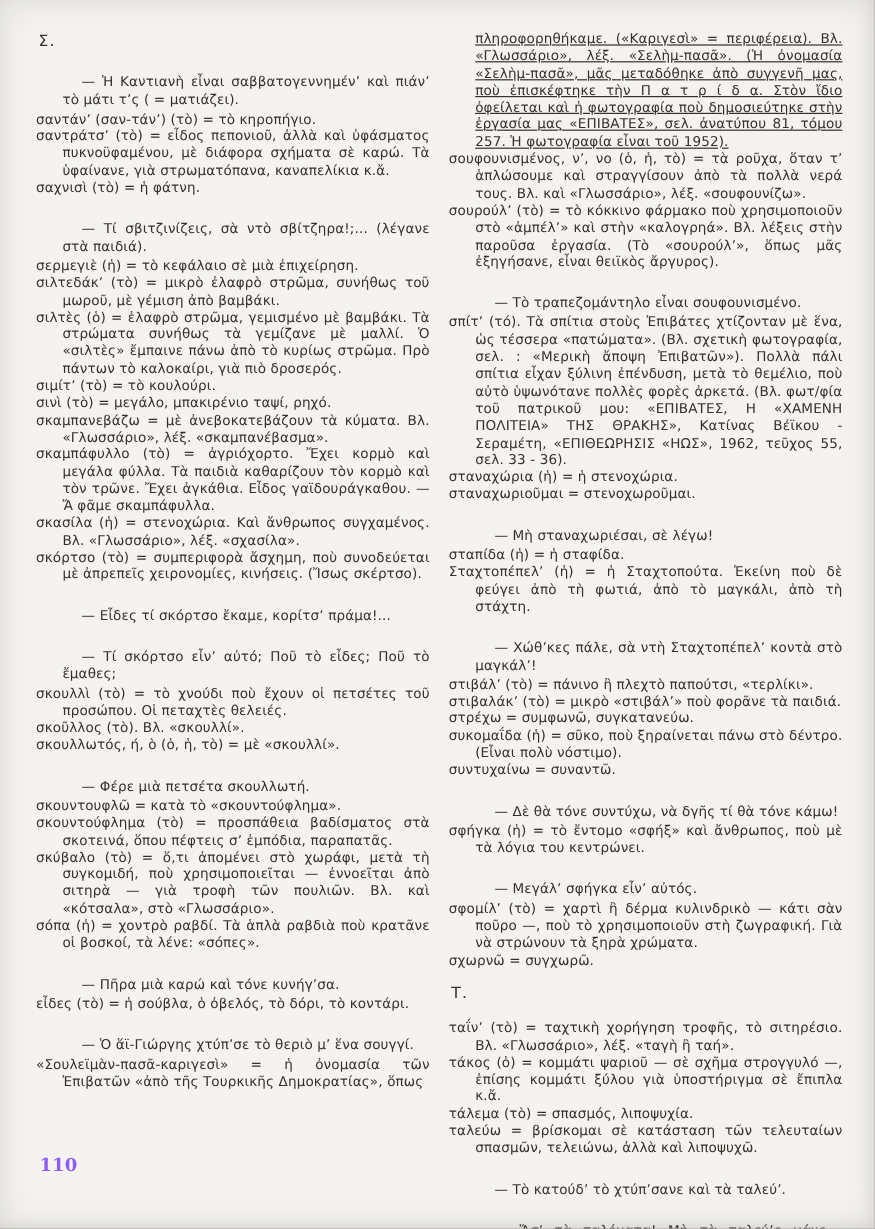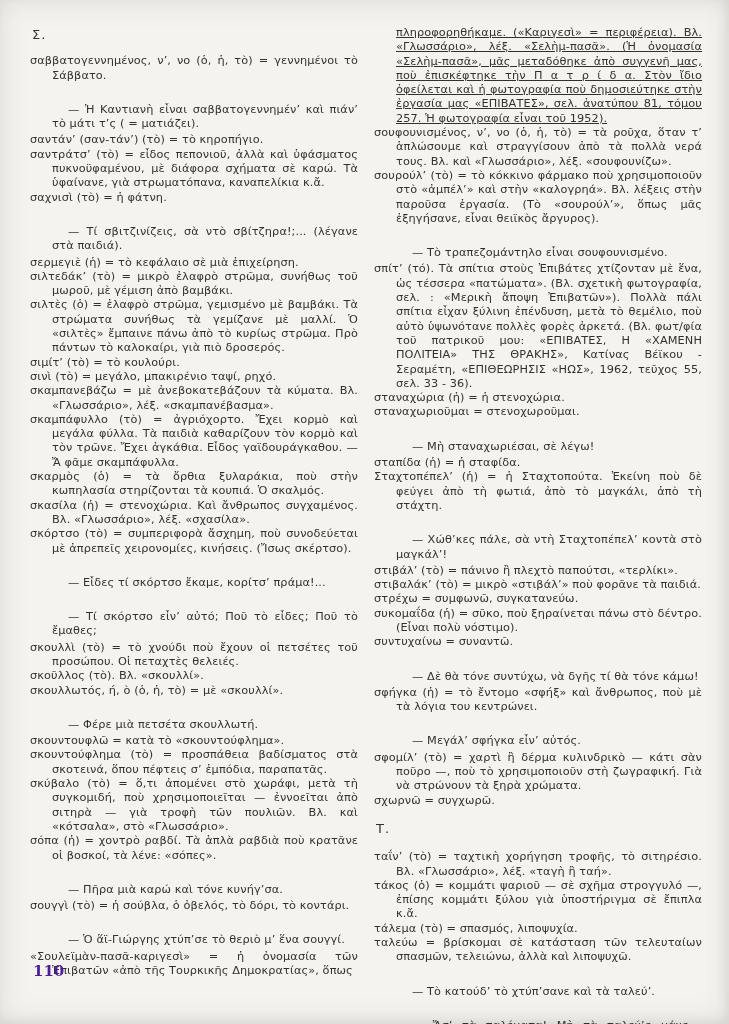--- a/index.html
+++ b/index.html
@@ -55,58 +55,56 @@
     margin-top: 20px;
     margin-bottom: 2px;
   }
   .page-number {
     position: absolute;
     left: 33px;
     top: 962px;
     font-size: 15px;
     font-weight: bold;
     font-family: "DejaVu Serif", "Liberation Serif", serif;
-    color: #4c1d95;
+    color: #8b5cf6;
   }
 </style>
 </head>
 <body>
 
 <div class="scan-page">
   <div class="columns">
     <div class="col">
         <p class="section-letter">Σ.</p>
-        <p class="entry">σαββατογεννημένος, ν’, νο (ὁ, ἡ, τὸ) = γεννημένοι τὸ Σάββατο.</p>
         <p class="example">— Ἡ Καντιανὴ εἶναι σαββατογεννημέν’ καὶ πιάν’ τὸ μάτι τ’ς ( = ματιάζει).</p>
         <p class="entry">σαντάν’ (σαν-τάν’) (τὸ) = τὸ κηροπήγιο.</p>
         <p class="entry">σαντράτσ’ (τὸ) = εἶδος πεπονιοῦ, ἀλλὰ καὶ ὑφάσματος πυκνοϋφαμένου, μὲ διάφορα σχήματα σὲ καρώ. Τὰ ὑφαίνανε, γιὰ στρωματόπανα, καναπελίκια κ.ἄ.</p>
         <p class="entry">σαχνισὶ (τὸ) = ἡ φάτνη.</p>
         <p class="example">— Τί σβιτζινίζεις, σὰ ντὸ σβίτζηρα!;... (λέγανε στὰ παιδιά).</p>
         <p class="entry">σερμεγιὲ (ἡ) = τὸ κεφάλαιο σὲ μιὰ ἐπιχείρηση.</p>
         <p class="entry">σιλτεδάκ’ (τὸ) = μικρὸ ἐλαφρὸ στρῶμα, συνήθως τοῦ μωροῦ, μὲ γέμιση ἀπὸ βαμβάκι.</p>
         <p class="entry">σιλτὲς (ὁ) = ἐλαφρὸ στρῶμα, γεμισμένο μὲ βαμβάκι. Τὰ στρώματα συνήθως τὰ γεμίζανε μὲ μαλλί. Ὁ «σιλτὲς» ἔμπαινε πάνω ἀπὸ τὸ κυρίως στρῶμα. Πρὸ πάντων τὸ καλοκαίρι, γιὰ πιὸ δροσερός.</p>
         <p class="entry">σιμίτ’ (τὸ) = τὸ κουλούρι.</p>
         <p class="entry">σινὶ (τὸ) = μεγάλο, μπακιρένιο ταψί, ρηχό.</p>
         <p class="entry">σκαμπανεβάζω = μὲ ἀνεβοκατεβάζουν τὰ κύματα. Βλ. «Γλωσσάριο», λέξ. «σκαμπανέβασμα».</p>
         <p class="entry">σκαμπάφυλλο (τὸ) = ἀγριόχορτο. Ἔχει κορμὸ καὶ μεγάλα φύλλα. Τὰ παιδιὰ καθαρίζουν τὸν κορμὸ καὶ τὸν τρῶνε. Ἔχει ἀγκάθια. Εἶδος γαϊδουράγκαθου. — Ἄ φᾶμε σκαμπάφυλλα.</p>
-        <p class="entry">σκαρμὸς (ὁ) = τὰ ὄρθια ξυλαράκια, ποὺ στὴν κωπηλασία στηρίζονται τὰ κουπιά. Ὁ σκαλμός.</p>
         <p class="entry">σκασίλα (ἡ) = στενοχώρια. Καὶ ἄνθρωπος συγχαμένος. Βλ. «Γλωσσάριο», λέξ. «σχασίλα».</p>
         <p class="entry">σκόρτσο (τὸ) = συμπεριφορὰ ἄσχημη, ποὺ συνοδεύεται μὲ ἀπρεπεῖς χειρονομίες, κινήσεις. (Ἴσως σκέρτσο).</p>
         <p class="example">— Εἶδες τί σκόρτσο ἔκαμε, κορίτσ’ πράμα!...</p>
         <p class="example">— Τί σκόρτσο εἶν’ αὐτό; Ποῦ τὸ εἶδες; Ποῦ τὸ ἔμαθες;</p>
         <p class="entry">σκουλλὶ (τὸ) = τὸ χνούδι ποὺ ἔχουν οἱ πετσέτες τοῦ προσώπου. Οἱ πεταχτὲς θελειές.</p>
         <p class="entry">σκοῦλλος (τὸ). Βλ. «σκουλλί».</p>
         <p class="entry">σκουλλωτός, ή, ὸ (ὁ, ἡ, τὸ) = μὲ «σκουλλί».</p>
         <p class="example">— Φέρε μιὰ πετσέτα σκουλλωτή.</p>
         <p class="entry">σκουντουφλῶ = κατὰ τὸ «σκουντούφλημα».</p>
         <p class="entry">σκουντούφλημα (τὸ) = προσπάθεια βαδίσματος στὰ σκοτεινά, ὅπου πέφτεις σ’ ἐμπόδια, παραπατᾶς.</p>
         <p class="entry">σκύβαλο (τὸ) = ὅ,τι ἀπομένει στὸ χωράφι, μετὰ τὴ συγκομιδή, ποὺ χρησιμοποιεῖται — ἐννοεῖται ἀπὸ σιτηρὰ — γιὰ τροφὴ τῶν πουλιῶν. Βλ. καὶ «κότσαλα», στὸ «Γλωσσάριο».</p>
         <p class="entry">σόπα (ἡ) = χοντρὸ ραβδί. Τὰ ἁπλὰ ραβδιὰ ποὺ κρατᾶνε οἱ βοσκοί, τὰ λένε: «σόπες».</p>
         <p class="example">— Πῆρα μιὰ καρώ καὶ τόνε κυνήγ’σα.</p>
-        <p class="entry">σουγγὶ (τὸ) = ἡ σούβλα, ὁ ὀβελός, τὸ δόρι, τὸ κοντάρι.</p>
+        <p class="entry">εἶδες (τὸ) = ἡ σούβλα, ὁ ὀβελός, τὸ δόρι, τὸ κοντάρι.</p>
         <p class="example">— Ὁ ἅϊ-Γιώργης χτύπ’σε τὸ θεριὸ μ’ ἕνα σουγγί.</p>
         <p class="entry">«Σουλεϊμὰν-πασᾶ-καριγεσὶ» = ἡ ὀνομασία τῶν Ἐπιβατῶν «ἀπὸ τῆς Τουρκικῆς Δημοκρατίας», ὅπως</p>
       </div>
     <div class="col">
         <p class="continuation">πληροφορηθήκαμε. («Καριγεσὶ» = περιφέρεια). Βλ. «Γλωσσάριο», λέξ. «Σελὴμ-πασᾶ». (Ἡ ὀνομασία «Σελὴμ-πασᾶ», μᾶς μεταδόθηκε ἀπὸ συγγενῆ μας, ποὺ ἐπισκέφτηκε τὴν Π α τ ρ ί δ α. Στὸν ἴδιο ὀφείλεται καὶ ἡ φωτογραφία ποὺ δημοσιεύτηκε στὴν ἐργασία μας «ΕΠΙΒΑΤΕΣ», σελ. ἀνατύπου 81, τόμου 257. Ἡ φωτογραφία εἶναι τοῦ 1952).</p>
         <p class="entry">σουφουνισμένος, ν’, νο (ὁ, ἡ, τὸ) = τὰ ροῦχα, ὅταν τ’ ἁπλώσουμε καὶ στραγγίσουν ἀπὸ τὰ πολλὰ νερά τους. Βλ. καὶ «Γλωσσάριο», λέξ. «σουφουνίζω».</p>
         <p class="entry">σουρούλ’ (τὸ) = τὸ κόκκινο φάρμακο ποὺ χρησιμοποιοῦν στὸ «ἀμπέλ’» καὶ στὴν «καλογρηά». Βλ. λέξεις στὴν παροῦσα ἐργασία. (Τὸ «σουρούλ’», ὅπως μᾶς ἐξηγήσανε, εἶναι θειϊκὸς ἄργυρος).</p>
         <p class="example">— Τὸ τραπεζομάντηλο εἶναι σουφουνισμένο.</p>
         <p class="entry">σπίτ’ (τό). Τὰ σπίτια στοὺς Ἐπιβάτες χτίζονταν μὲ ἕνα, ὡς τέσσερα «πατώματα». (Βλ. σχετικὴ φωτογραφία, σελ.  : «Μερικὴ ἄποψη Ἐπιβατῶν»). Πολλὰ πάλι σπίτια εἶχαν ξύλινη ἐπένδυση, μετὰ τὸ θεμέλιο, ποὺ αὐτὸ ὑψωνότανε πολλὲς φορὲς ἀρκετά. (Βλ. φωτ/φία τοῦ πατρικοῦ μου: «ΕΠΙΒΑΤΕΣ, Η «ΧΑΜΕΝΗ ΠΟΛΙΤΕΙΑ» ΤΗΣ ΘΡΑΚΗΣ», Κατίνας Βέϊκου - Σεραμέτη, «ΕΠΙΘΕΩΡΗΣΙΣ «ΗΩΣ», 1962, τεῦχος 55, σελ. 33 - 36).</p>
         <p class="entry">σταναχώρια (ἡ) = ἡ στενοχώρια.</p>

